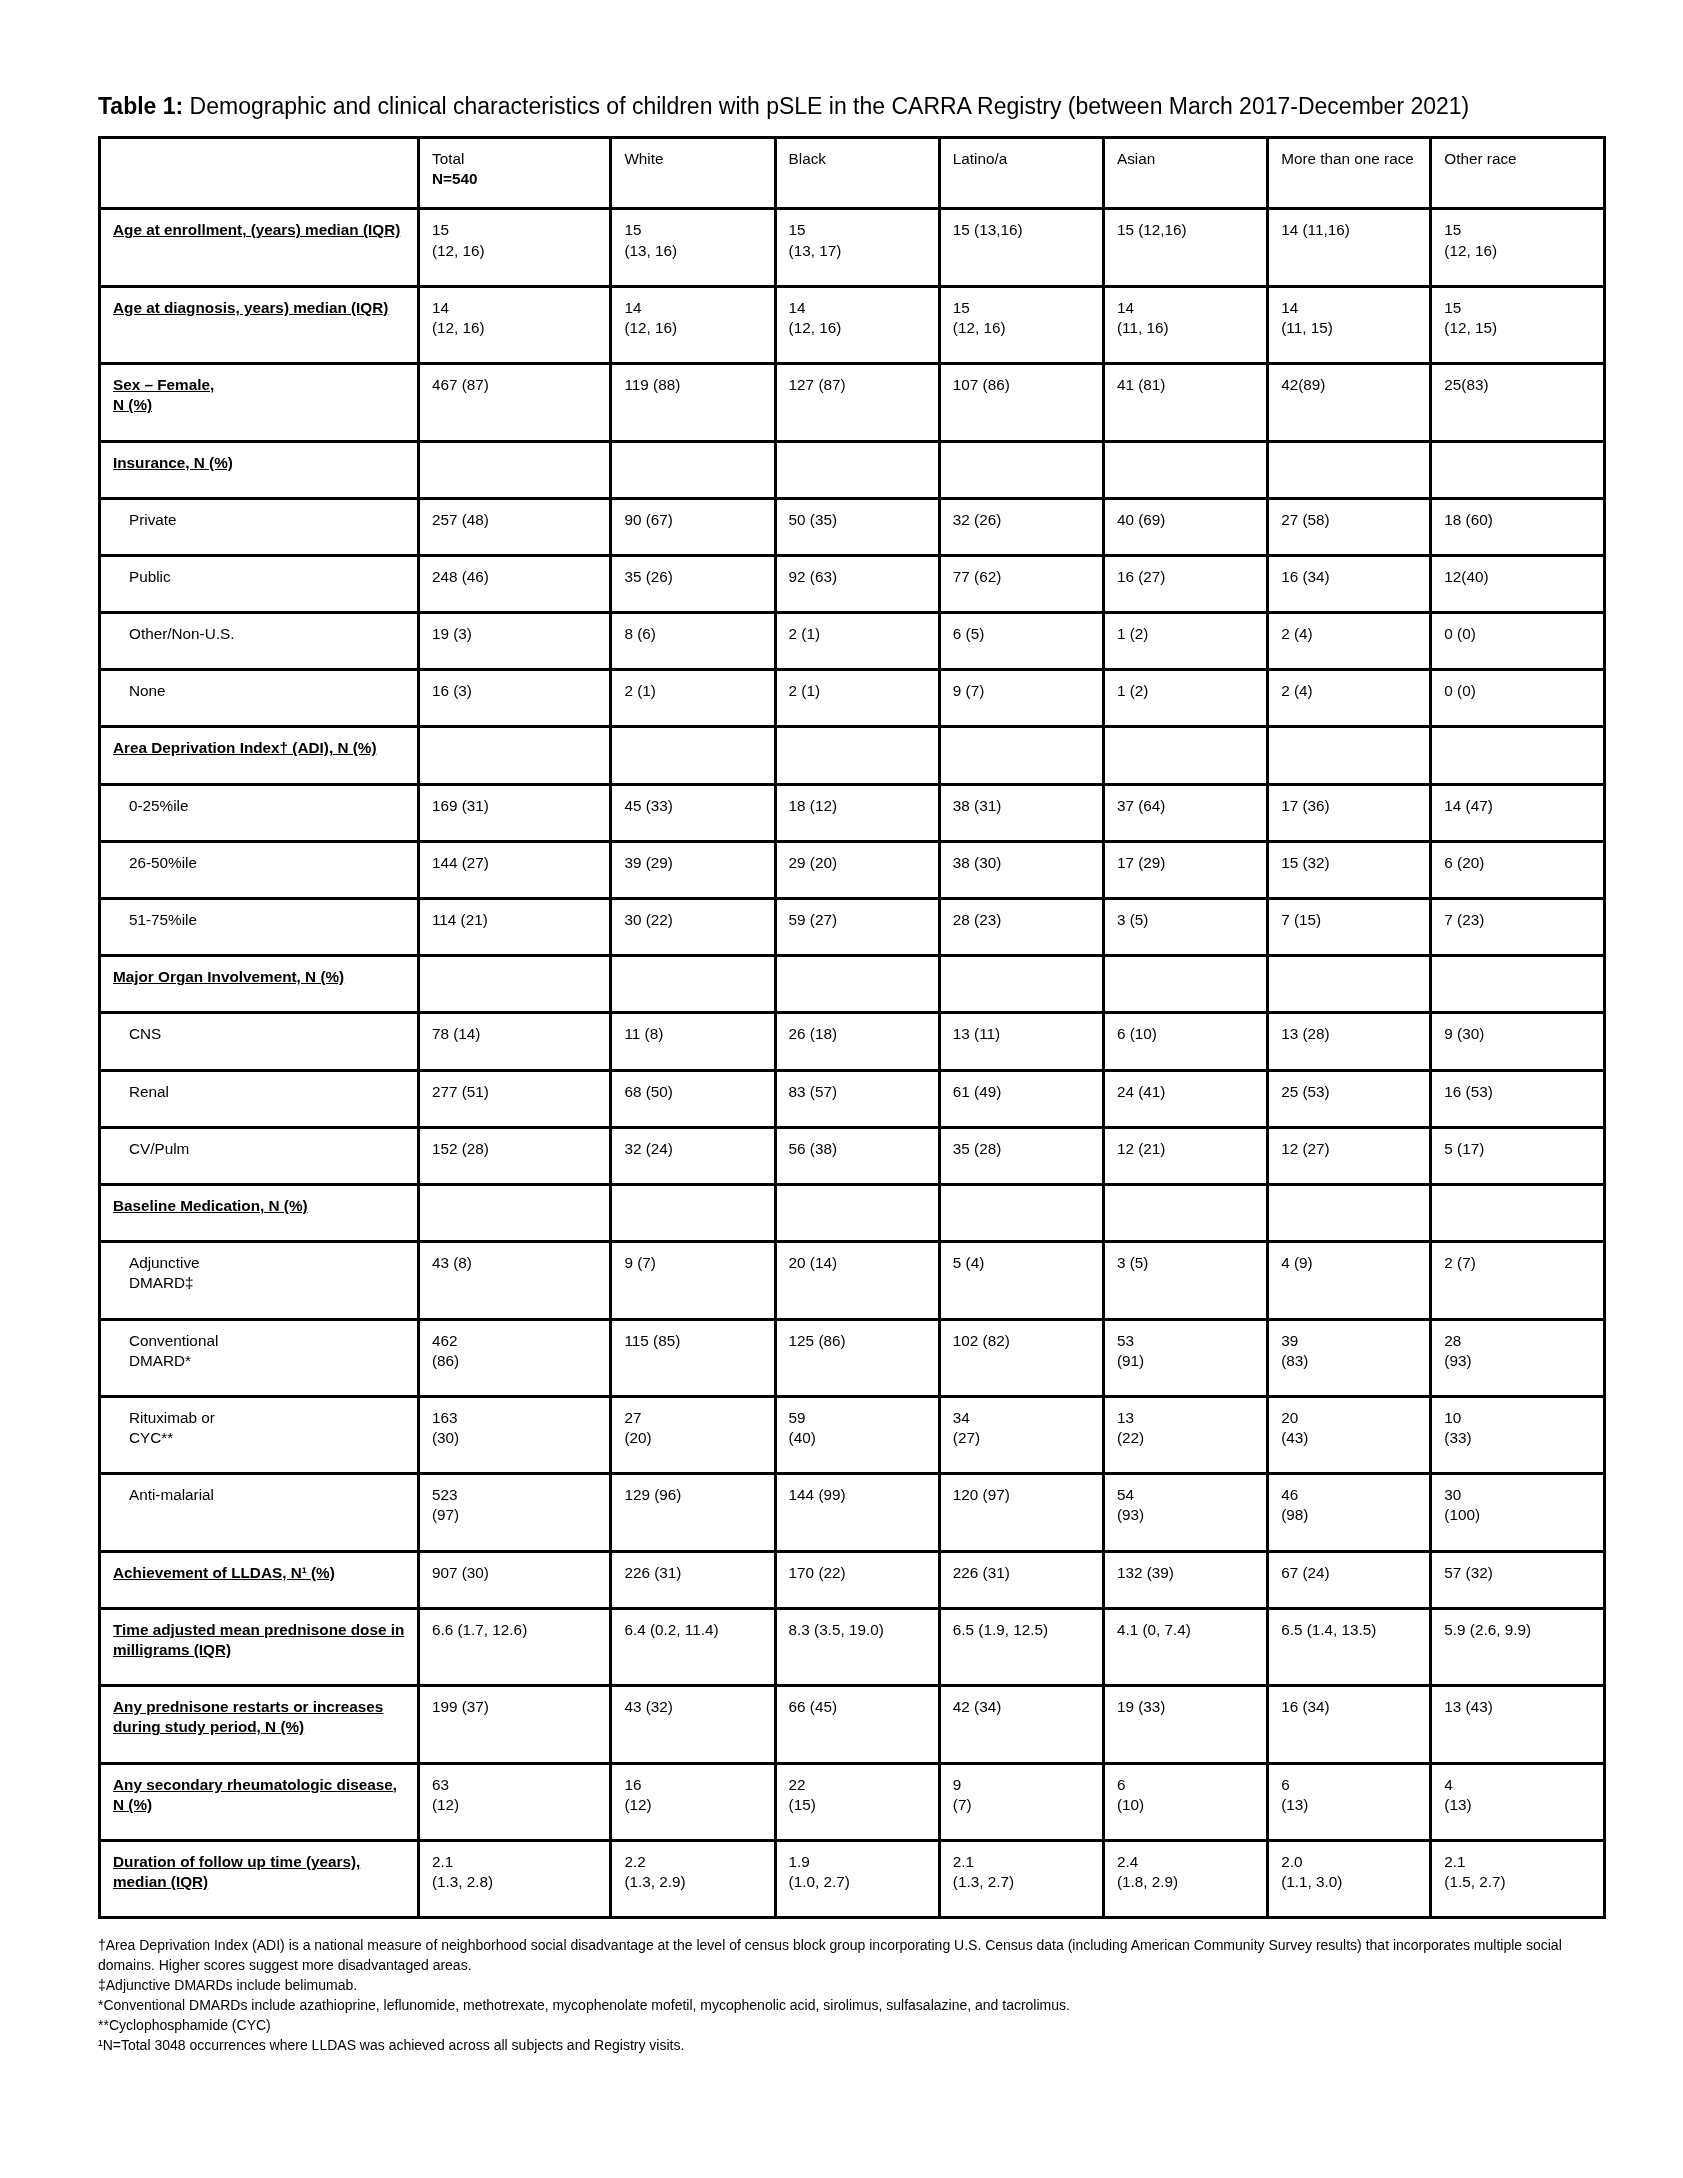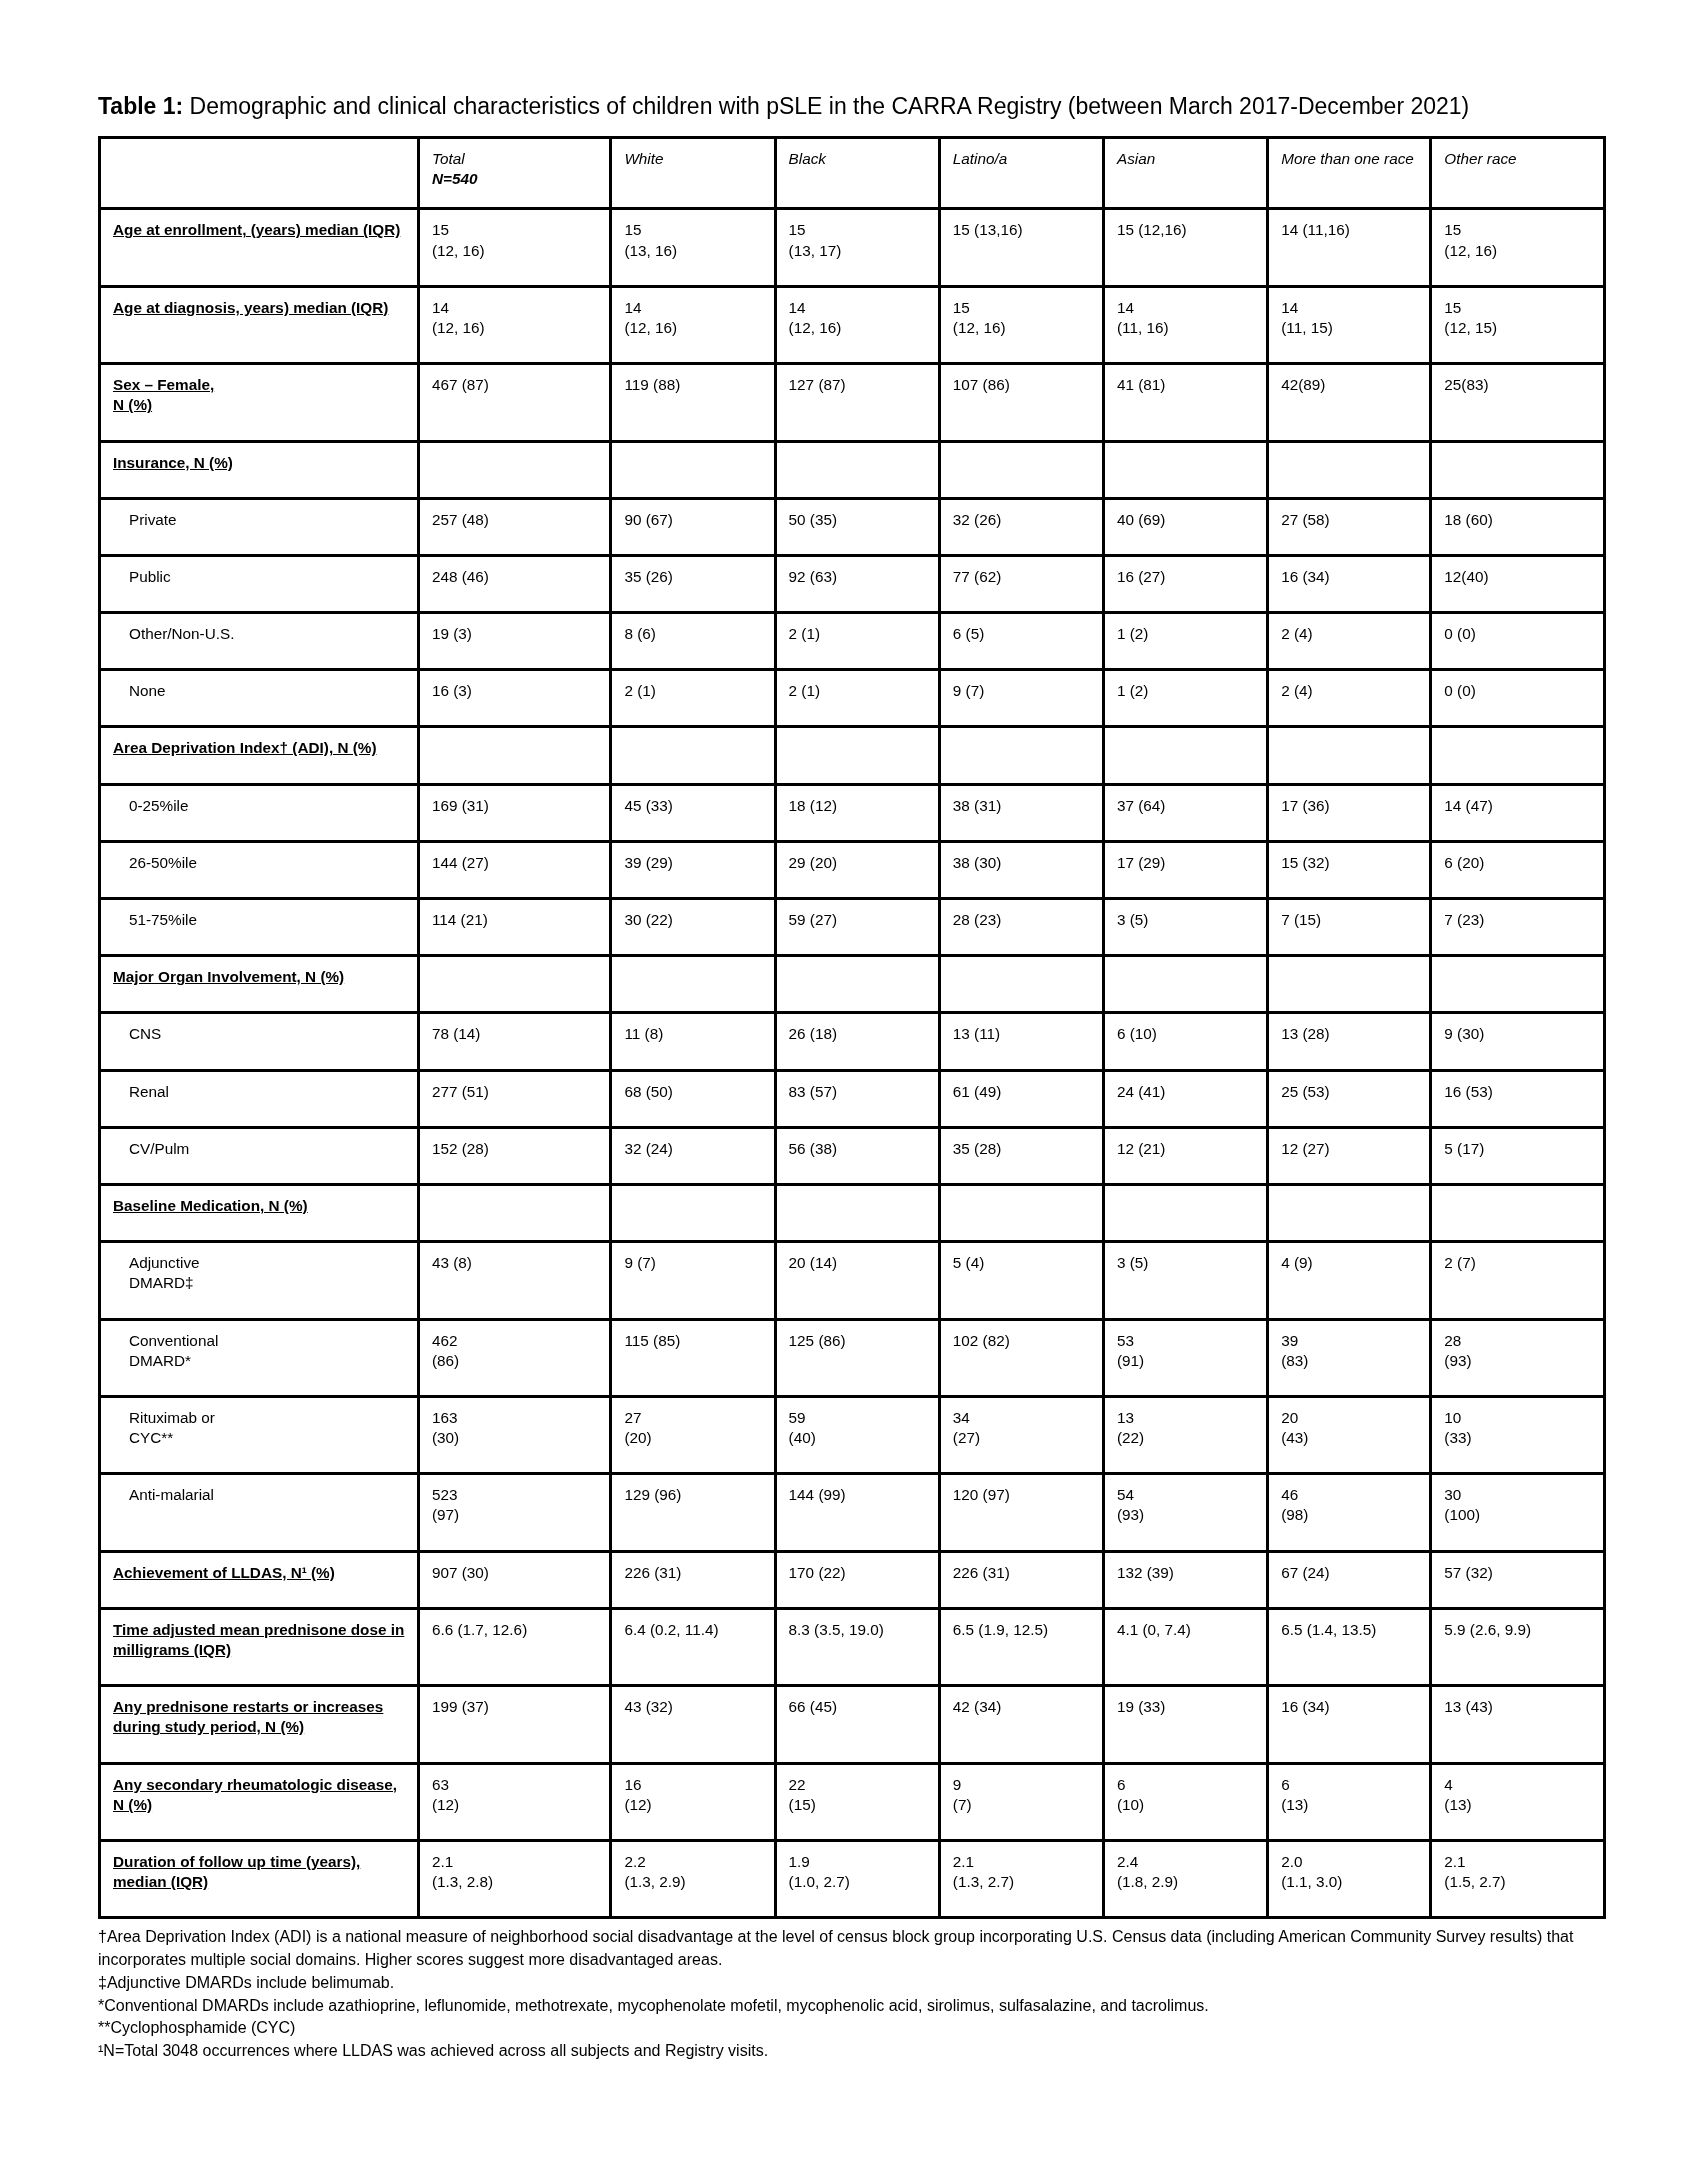--- a/index.html
+++ b/index.html
@@ -15,25 +15,25 @@
   table { border-collapse: collapse; width: 100%; table-layout: fixed; }
   th, td {
     border: 3px solid #000;
     vertical-align: top; text-align: left;
     font-size: 15.3px; line-height: 1.32;
     padding: 10px 12px 24px 12px;
     white-space: pre-line;
     font-weight: normal;
     overflow: hidden;
   }
-  thead th { padding-bottom: 18px; font-style: italic; }
+  thead th { padding-bottom: 18px; }
   th.lbl.indent { padding-left: 28px; }
   th.lbl.bold { font-weight: bold; text-decoration: underline; }
   tr.section td { padding-bottom: 16px; }
-  .footnotes { margin-top: 7px; font-size: 16px; line-height: 1.42; }
+  .footnotes { margin-top: 17px; font-size: 14px; line-height: 1.42; }
   .fn { margin: 0; }
 </style>
 </head>
 <body>
 
 <div class="page">
 
   <div class="title"><span class="bold">Table 1:</span><span> Demographic and clinical characteristics of children with pSLE in the CARRA Registry (between March 2017-December 2021)</span></div>
 
   <table>

